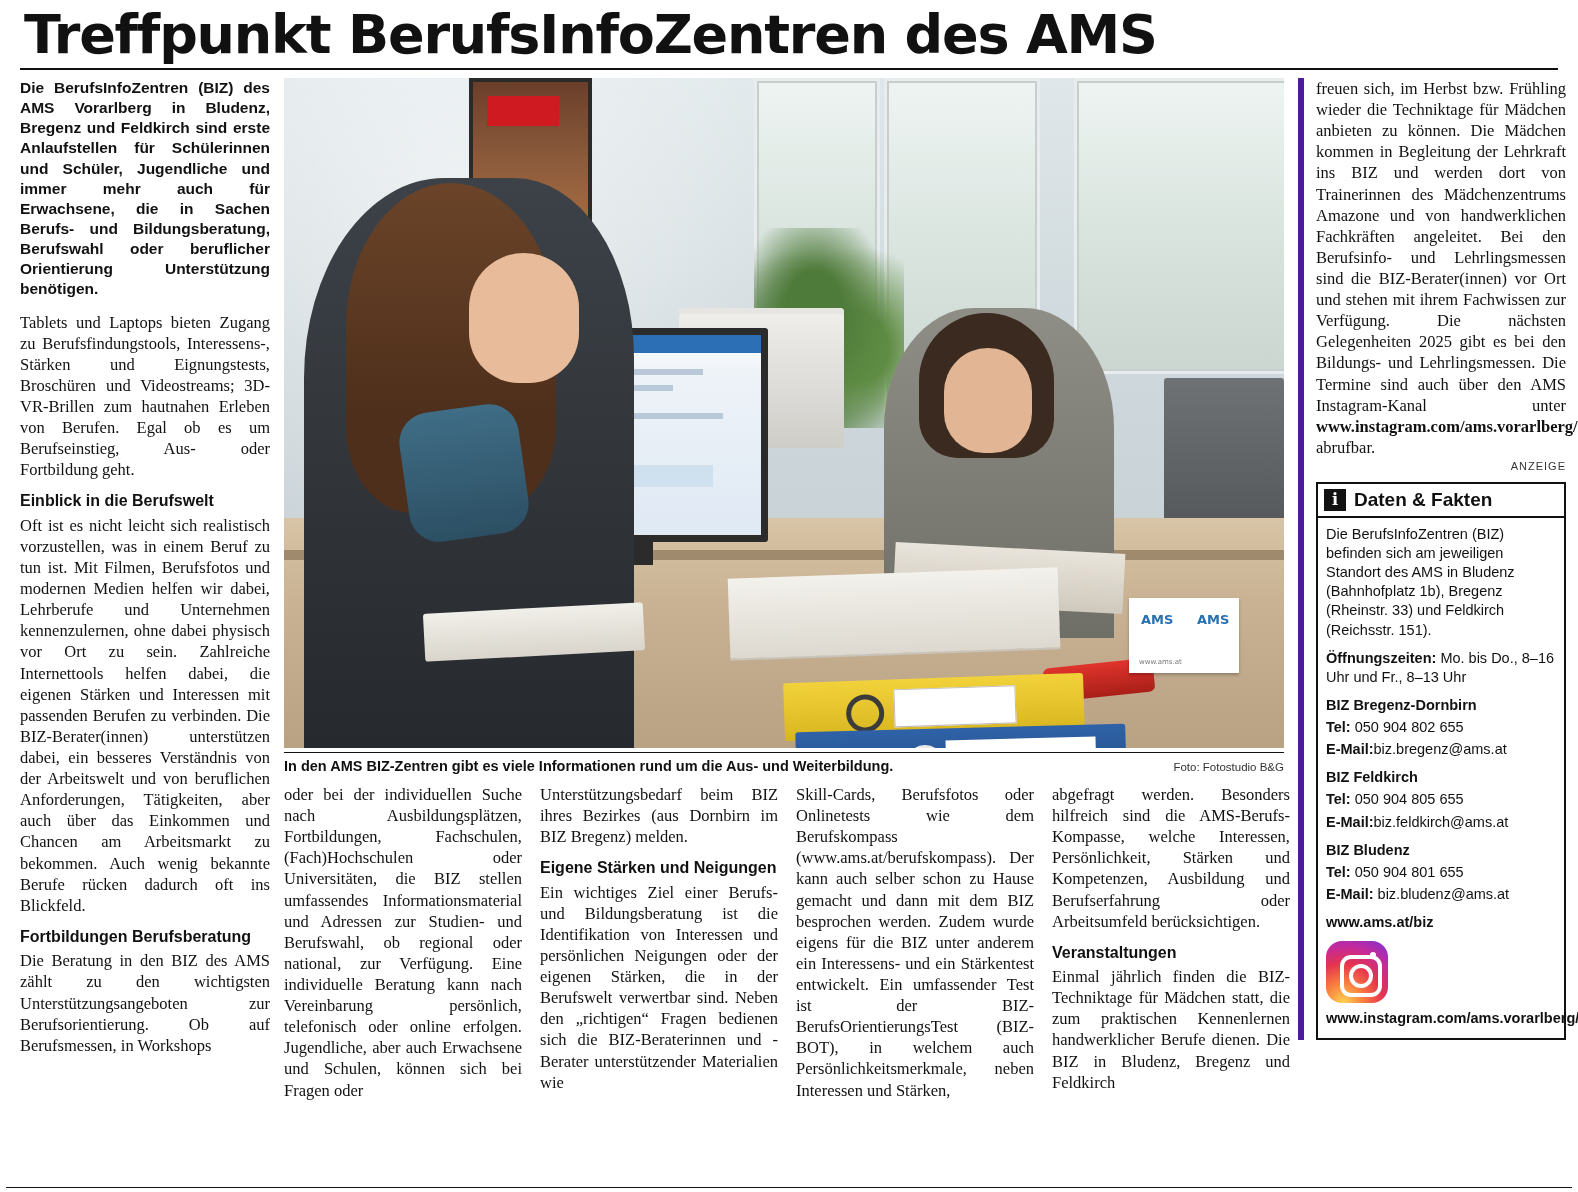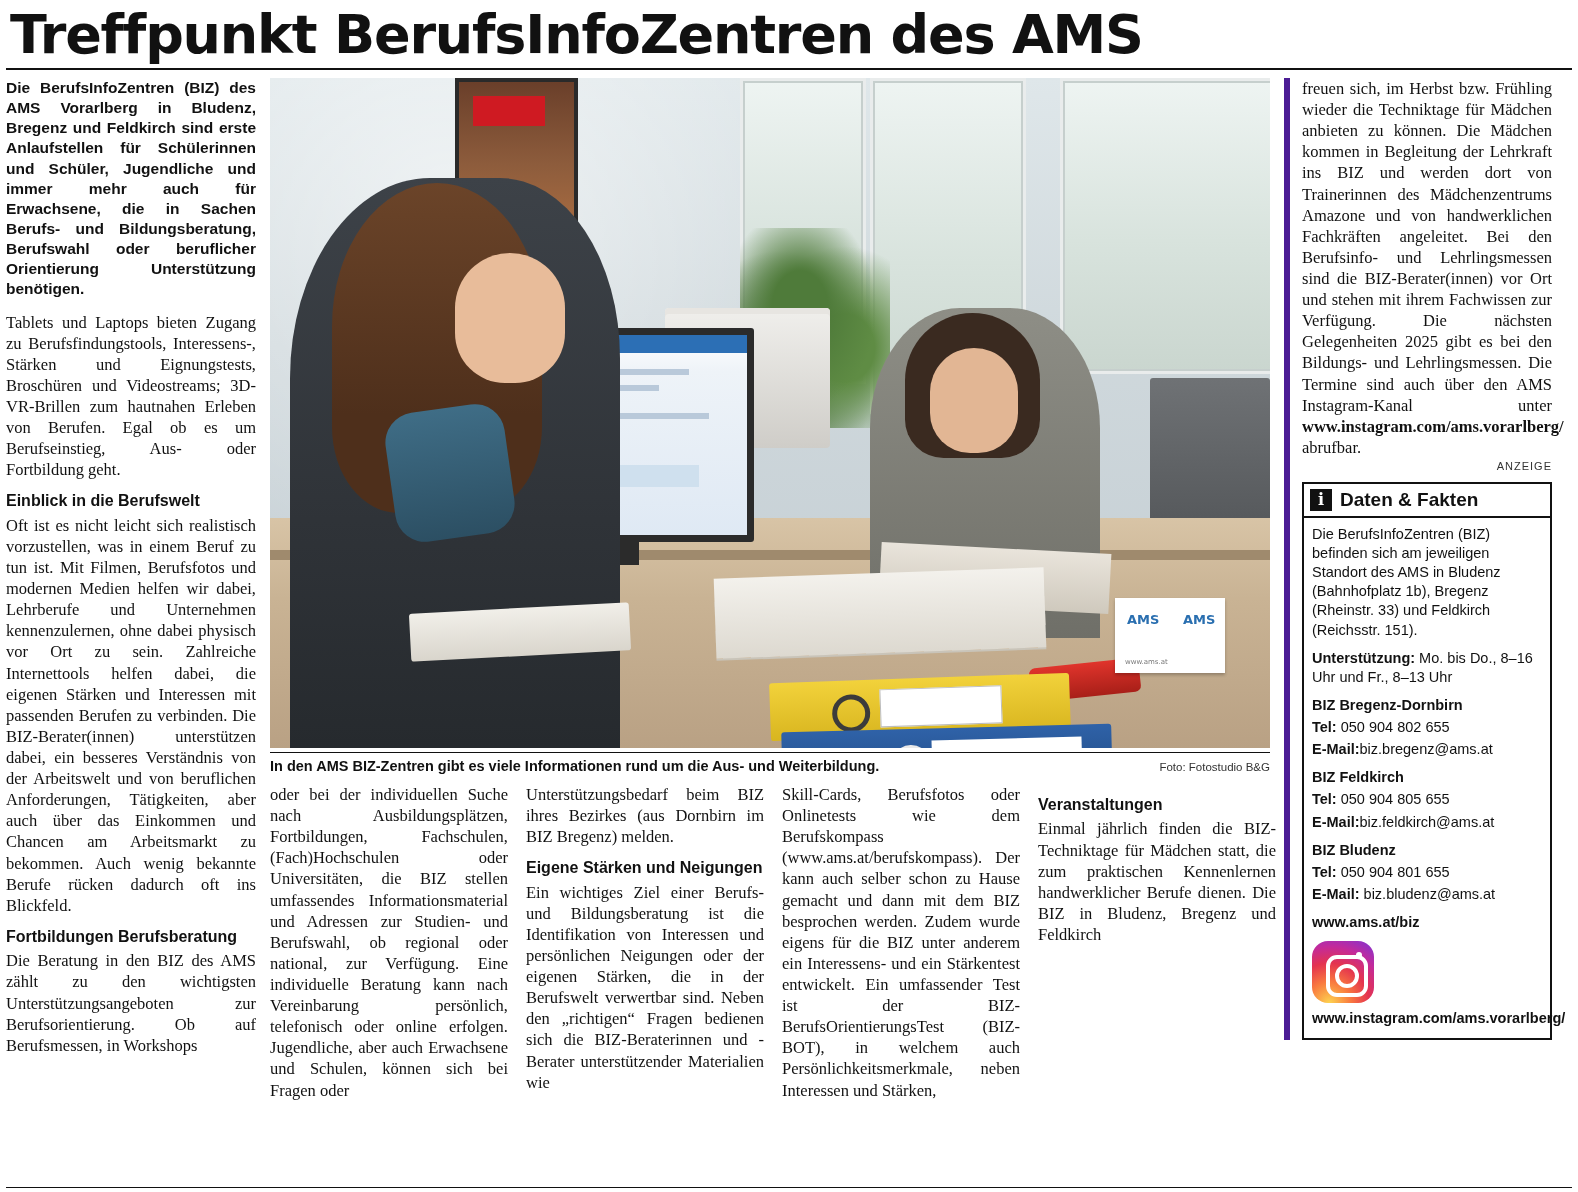--- a/index.html
+++ b/index.html
@@ -13,21 +13,21 @@
     font-family: "Liberation Serif", serif;
     color: #111;
     position: relative;
     overflow: hidden;
   }
   .page {
     position: relative;
     width: 1578px;
     height: 1192px;
     box-sizing: border-box;
-    padding: 0 6px;
+    padding: 0 20px;
   }
 
   
   .masthead {
     font-family: "DejaVu Sans", sans-serif;
     font-weight: bold;
     font-size: 54px;
     letter-spacing: -1.2px;
     line-height: 1;
     padding: 8px 0 6px 4px;
@@ -471,38 +471,39 @@
         </div>
         <div class="c">
           <p class="body">Unterstützungsbedarf beim BIZ ihres Bezirkes (aus Dornbirn im BIZ Bregenz) melden.</p>
           <h3 class="sub">Eigene Stärken und Neigungen</h3>
           <p class="body">Ein wichtiges Ziel einer Berufs- und Bildungsberatung ist die Identifikation von Interessen und persönlichen Neigungen oder der eigenen Stärken, die in der Berufswelt verwertbar sind. Neben den „richtigen“ Fragen bedienen sich die BIZ-Beraterinnen und -Berater unterstützender Materialien wie</p>
         </div>
         <div class="c">
           <p class="body">Skill-Cards, Berufsfotos oder Onlinetests wie dem Berufskompass (www.ams.at/berufskompass). Der kann auch selber schon zu Hause gemacht und dann mit dem BIZ besprochen werden. Zudem wurde eigens für die BIZ unter anderem ein Interessens- und ein Stärkentest entwickelt. Ein umfassender Test ist der BIZ-BerufsOrientierungsTest (BIZ-BOT), in welchem auch Persönlichkeitsmerkmale, neben Interessen und Stärken,</p>
         </div>
         <div class="c">
+          <p class="body">abgefragt werden. Besonders hilfreich sind die AMS-Berufs-Kompasse, welche Interessen, Persönlichkeit, Stärken und Kompetenzen, Ausbildung und Berufserfahrung oder Arbeitsumfeld berücksichtigen.</p>
           <h3 class="sub">Veranstaltungen</h3>
           <p class="body">Einmal jährlich finden die BIZ- Techniktage für Mädchen statt, die zum praktischen Kennenlernen handwerklicher Berufe dienen. Die BIZ in Bludenz, Bregenz und Feldkirch</p>
         </div>
       </div>
     </div>
 
     <div class="col-right">
       <p class="rail-p"><span>freuen sich, im Herbst bzw. Frühling wieder die Techniktage für Mädchen anbieten zu können. Die Mädchen kommen in Begleitung der Lehrkraft ins BIZ und werden dort von Trainerinnen des Mädchenzentrums Amazone und von handwerklichen Fachkräften angeleitet. Bei den Berufsinfo- und Lehrlingsmessen sind die BIZ-Berater(innen) vor Ort und stehen mit ihrem Fachwissen zur Verfügung. Die nächsten Gelegenheiten 2025 gibt es bei den Bildungs- und Lehrlingsmessen. Die Termine sind auch über den AMS Instagram-Kanal unter </span><b>www.instagram.com/ams.vorarlberg/</b><span> abrufbar.</span></p>
       <div class="anzeige">ANZEIGE</div>
 
       <div class="facts-box">
         <div class="facts-head">
           <div class="i-badge">i</div>
           <div class="facts-title">Daten &amp; Fakten</div>
         </div>
         <div class="facts-body">
           <p>Die BerufsInfoZentren (BIZ) befinden sich am jeweiligen Standort des AMS in Bludenz (Bahnhofplatz 1b), Bregenz (Rheinstr. 33) und Feldkirch (Reichsstr. 151).</p>
-          <p><b>Unterstützung:</b><span> Mo. bis Do., 8–16 Uhr und Fr., 8–13 Uhr</span></p>
+          <p><b>Öffnungszeiten:</b><span> Mo. bis Do., 8–16 Uhr und Fr., 8–13 Uhr</span></p>
 
           <p class="tight"><b>BIZ Bregenz-Dornbirn</b></p>
           <p class="tight"><b>Tel:</b> <span>050 904 802 655</span></p>
           <p><b>E-Mail:</b><span>biz.bregenz@ams.at</span></p>
 
           <p class="tight"><b>BIZ Feldkirch</b></p>
           <p class="tight"><b>Tel:</b> <span>050 904 805 655</span></p>
           <p><b>E-Mail:</b><span>biz.feldkirch@ams.at</span></p>
 
           <p class="tight"><b>BIZ Bludenz</b></p>

